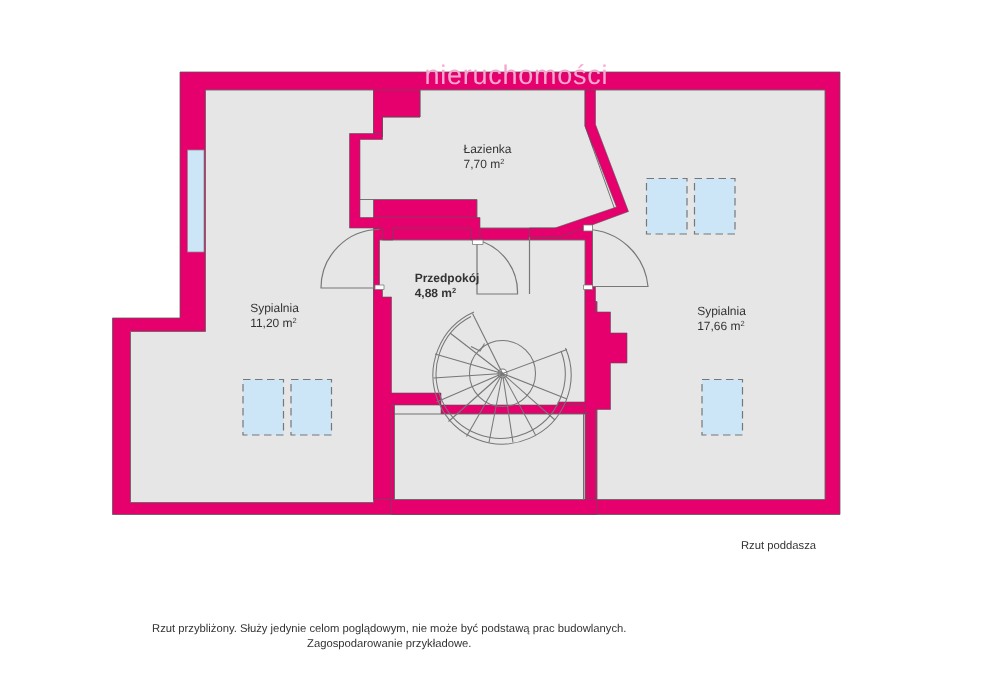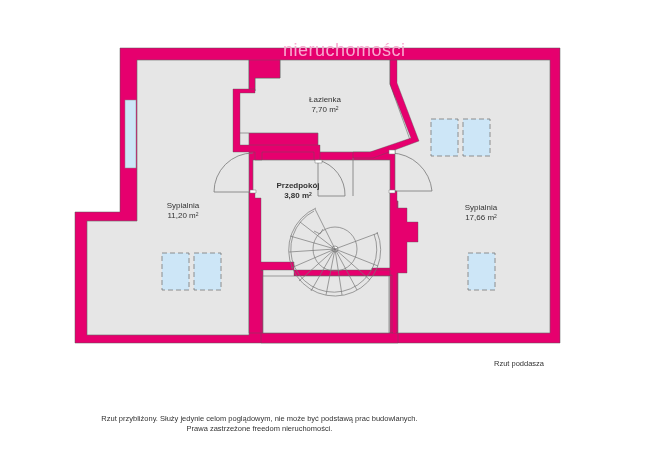--- a/index.html
+++ b/index.html
@@ -1,19 +1,19 @@
 <!DOCTYPE html>
 <html><head>
   <meta charset="utf-8">
   <style>
     html, body { margin: 0; padding: 0; background: #ffffff; }
     body { width: 654px; height: 462px; position: relative; overflow: hidden;
            font-family: "Liberation Sans", sans-serif; }
     #plan { position: absolute; left: 0; top: 0; width: 654px; height: 462px; }
-    .room-label { position: absolute; text-align: center; font-size: 8px; color: #333333;
+    .room-label { position: absolute; text-align: left; font-size: 8px; color: #333333;
                   line-height: 10px; white-space: nowrap; transform: translateX(-50%); }
     .room-label sup { font-size: 5px; vertical-align: top; line-height: 6px; }
     .watermark { position: absolute; left: 283px; top: 42px; font-size: 18px; color: #f7a8cf;
                  letter-spacing: 0.5px; font-weight: normal; line-height: 16px; }
     .plan-caption { position: absolute; left: 494px; top: 359px; font-size: 7.5px; color: #333333; }
     .disclaimer { position: absolute; left: 0; width: 519px; top: 414px; text-align: center;
                   font-size: 7.5px; color: #333333; line-height: 10px; }
     .disclaimer div { white-space: nowrap; }
   </style>
 </head>
@@ -105,31 +105,31 @@
 
 <div class="watermark">nieruchomości</div>
 
 <div class="room-label" style="left:325px; top:95px;">
   <div>Łazienka</div>
   <div><span>7,70 m</span><sup>2</sup></div>
 </div>
 
 <div class="room-label" style="left:298px; top:181px;font-weight:bold;">
   <div>Przedpokój</div>
-  <div><span>3,80 m</span><sup>2</sup></div>
+  <div><span>4,88 m</span><sup>2</sup></div>
 </div>
 
 <div class="room-label" style="left:183px; top:201px;">
   <div>Sypialnia</div>
   <div><span>11,20 m</span><sup>2</sup></div>
 </div>
 
 <div class="room-label" style="left:481px; top:203px;">
   <div>Sypialnia</div>
   <div><span>17,66 m</span><sup>2</sup></div>
 </div>
 
 <div class="plan-caption">Rzut poddasza</div>
 
 <div class="disclaimer">
   <div>Rzut przybliżony. Służy jedynie celom poglądowym, nie może być podstawą prac budowlanych.</div>
-  <div>Prawa zastrzeżone freedom nieruchomości.</div>
+  <div>Zagospodarowanie przykładowe.</div>
 </div>
 
 </body></html>

